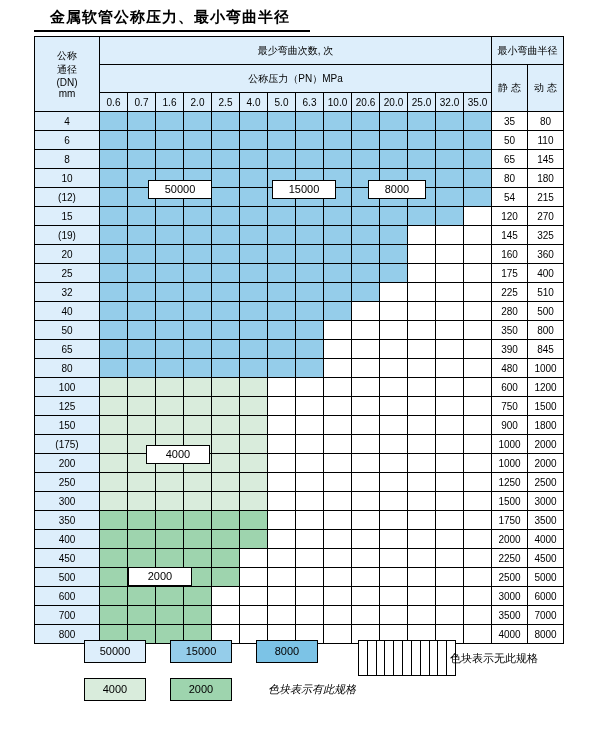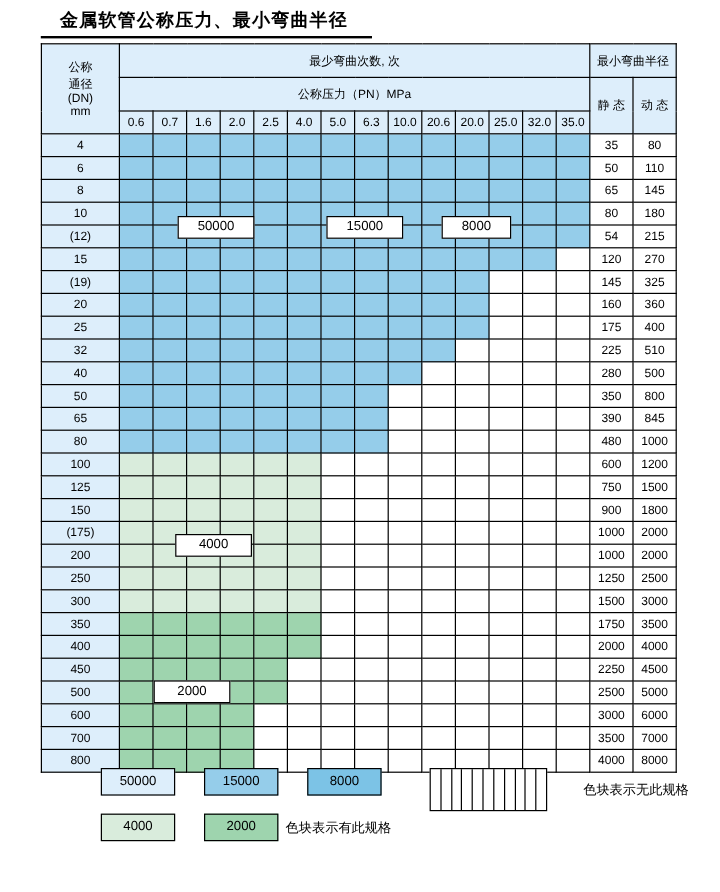--- a/index.html
+++ b/index.html
@@ -666,28 +666,28 @@
 <div class="flabel" style="left:368px;top:180px;width:56px;">8000</div>
 <div class="flabel" style="left:146px;top:445px;width:62px;">4000</div>
 <div class="flabel" style="left:128px;top:567px;width:62px;">2000</div>
 
 <div id="legend">
   <div class="lg-box lgb1" style="left:50px;top:4px;">50000</div>
   <div class="lg-box lgb2" style="left:136px;top:4px;">15000</div>
   <div class="lg-box lgb3" style="left:222px;top:4px;">8000</div>
   <div class="lg-box lgb4" style="left:50px;top:42px;">4000</div>
   <div class="lg-box lgb5" style="left:136px;top:42px;">2000</div>
-  <div class="lg-txt" style="left:204px;top:46px;">色块表示有此规格</div>
+  <div class="lg-txt" style="left:234px;top:46px;font-style:italic;">色块表示有此规格</div>
   <div id="hatchbox">
     <i></i>
       <i></i>
       <i></i>
       <i></i>
       <i></i>
       <i></i>
       <i></i>
       <i></i>
       <i></i>
       <i></i>
       <i></i>
   </div>
-  <div class="lg-txt" style="left:452px;top:15px;">色块表示无此规格</div>
+  <div class="lg-txt" style="left:416px;top:15px;">色块表示无此规格</div>
 </div>
 
 </body></html>

